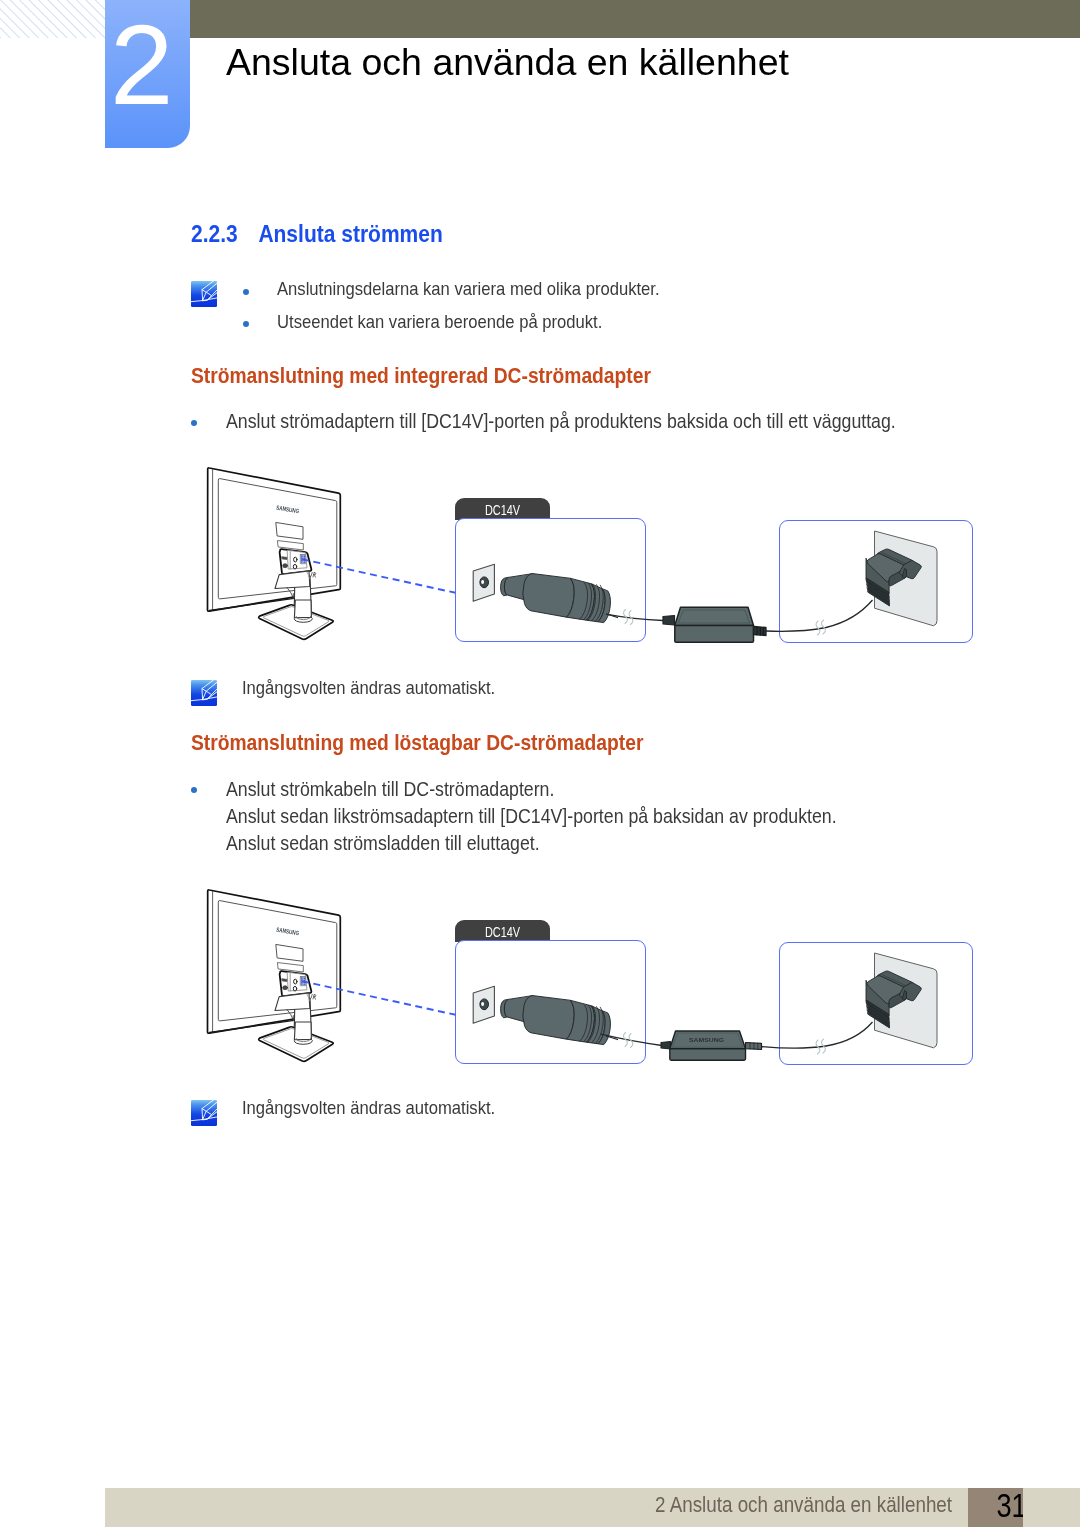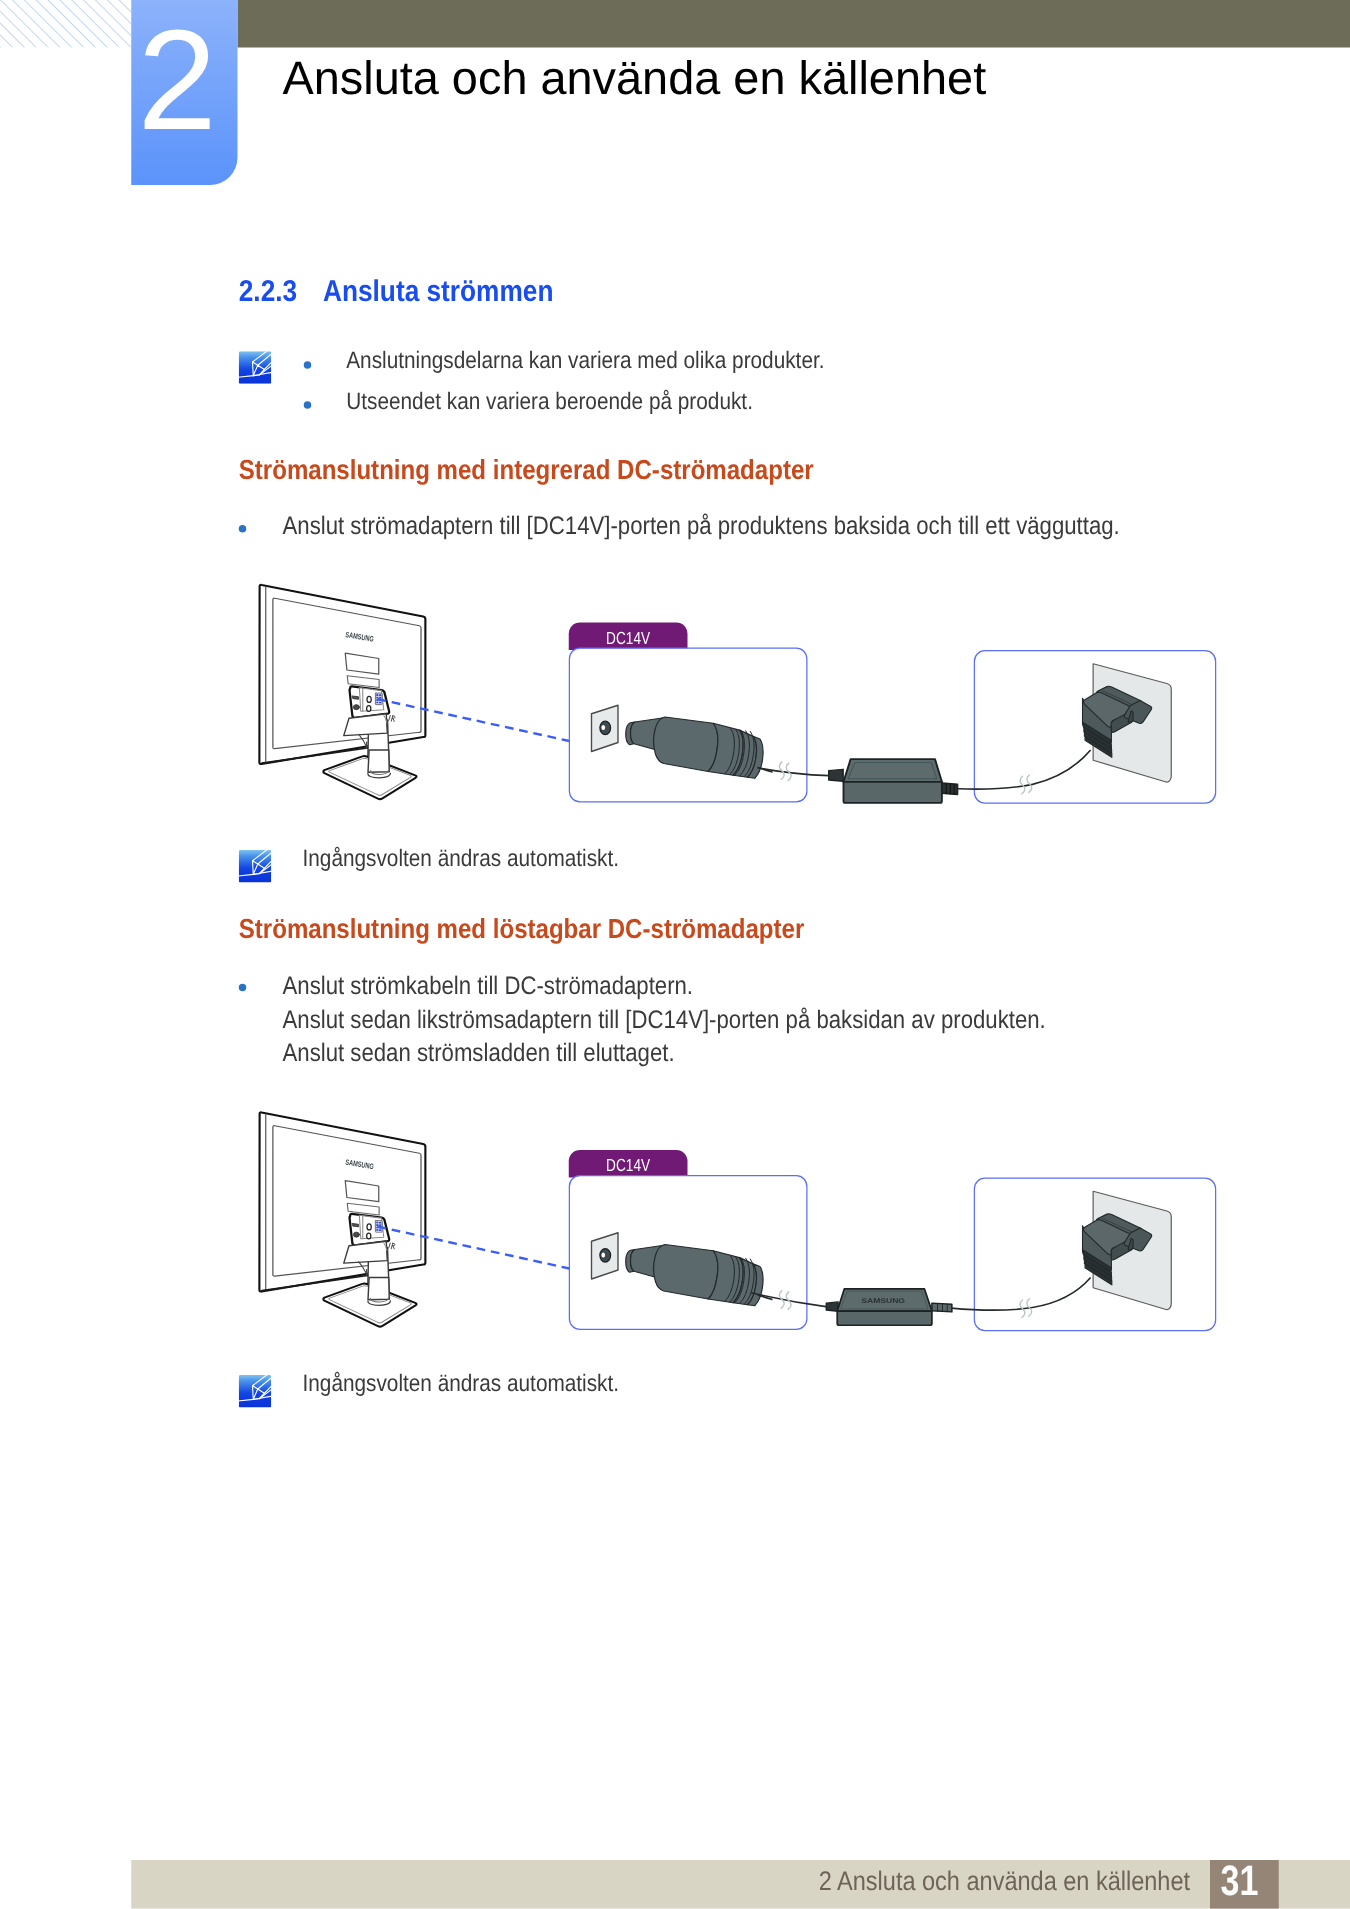--- a/index.html
+++ b/index.html
@@ -29,26 +29,26 @@
   white-space:nowrap;transform:scaleX(0.875);transform-origin:0 0;}
 .bullet{position:absolute;width:6px;height:6px;border-radius:50%;background:#2a72c8;}
 .noteicon{position:absolute;width:29px;height:27px;}
 
 .h4{position:absolute;font-size:22px;font-weight:700;color:#c8491b;white-space:nowrap;transform:scaleX(0.875);transform-origin:0 0;}
 
 
 .diagram{position:absolute;}
 
 .dcbox{position:absolute;border:1.6px solid #5c6ef5;border-radius:9px;background:#fff;box-sizing:border-box;}
-.dctab{position:absolute;background:#701a75;border-top-left-radius:9px;border-top-right-radius:9px;}
+.dctab{position:absolute;background:#404040;border-top-left-radius:9px;border-top-right-radius:9px;}
 .dctab span{display:block;text-align:center;color:#fff;font-size:14px;font-family:"Liberation Sans",sans-serif;line-height:1;padding-top:5px;transform:scaleX(0.78);}
 .outletbox{position:absolute;border:1.6px solid #5c6ef5;border-radius:9px;background:#fff;box-sizing:border-box;}
 .footbar{position:absolute;left:105px;top:1488px;width:975px;height:39px;background:#d9d5c4;}
-.footnum{position:absolute;left:968px;top:1488px;width:55px;height:39px;background:#948577;color:#ffffff;
-  font-size:34px;font-weight:700;line-height:1;box-sizing:border-box;overflow:hidden;}
+.footnum{position:absolute;left:968px;top:1488px;width:55px;height:39px;background:#948577;color:#000000;
+  font-size:34px;font-weight:400;line-height:1;box-sizing:border-box;overflow:hidden;padding-left:20px;}
 .footnum>span{display:block;transform:scaleX(0.80);transform-origin:0 0;width:55px;text-align:center;padding-left:2px;padding-top:0px;}
 .foottext{position:absolute;left:655px;top:1493px;font-size:21.5px;font-weight:400;color:#6e6359;white-space:nowrap;transform:scaleX(0.875);transform-origin:0 0;}
 </style>
 </head>
 <body>
 
 <div class="page">
   <svg class="hatch" width="105" height="38" viewBox="0 0 105 38">
     <defs>
         <pattern id="hatchpat" width="6.7" height="6.7" patternUnits="userSpaceOnUse" patternTransform="rotate(-45)">

